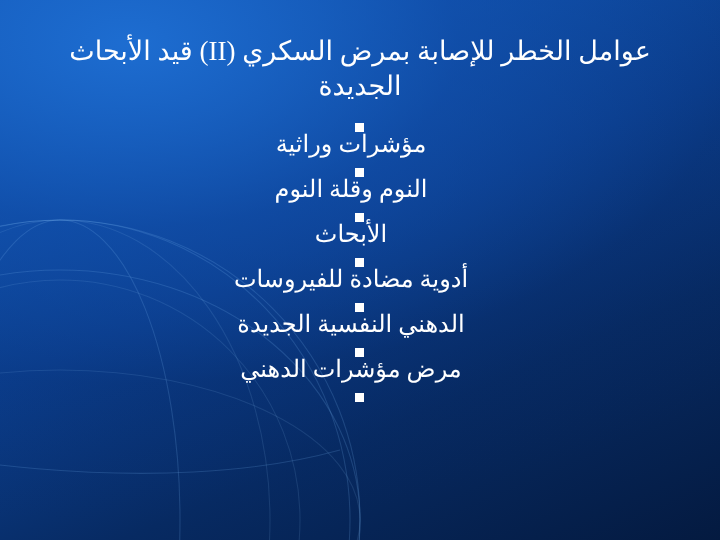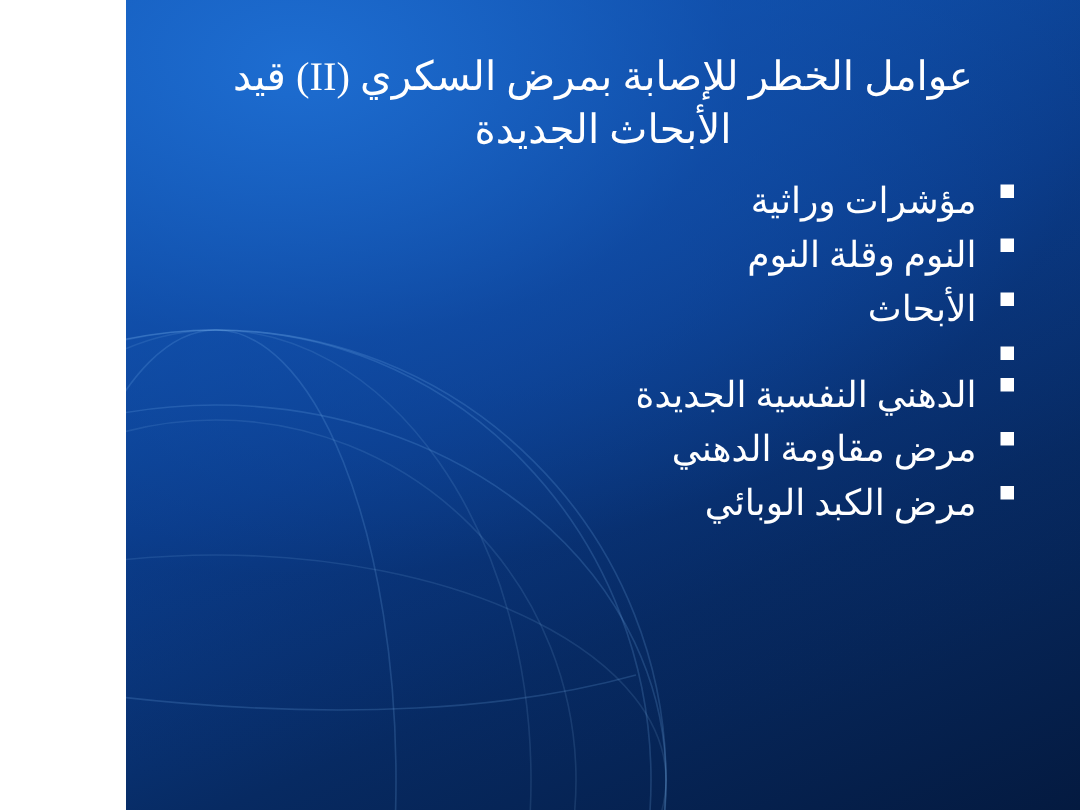--- a/index.html
+++ b/index.html
@@ -7,21 +7,21 @@
     padding: 0;
   }
   body {
     width: 720px;
     height: 540px;
     overflow: hidden;
     font-family: "Liberation Serif", serif;
   }
   .slide {
     position: relative;
-    width: 636px;
+    width: 720px;
     height: 540px;
     background:
       radial-gradient(ellipse 120% 90% at 18% 8%, rgba(30,110,210,0.95) 0%, rgba(18,78,170,0.55) 38%, rgba(8,40,105,0.15) 70%, rgba(5,25,70,0) 100%),
       linear-gradient(157deg, #1464c8 0%, #0f52ae 22%, #0b3f8f 45%, #072a62 70%, #041a40 100%);
     overflow: hidden;
   }
   
   .globe {
     position: absolute;
     left: -260px;
@@ -54,21 +54,23 @@
     font-weight: normal;
     letter-spacing: 0;
   }
   ul.bullets {
     list-style: none;
     margin: 0;
     padding: 0;
   }
   ul.bullets li {
     display: flex;
+    flex-direction: column;
     justify-content: flex-start;
+    align-items: center;
     color: #ffffff;
     font-size: 24px;
     line-height: 1.0;
     padding: 6px 18px 6px 0;
   }
   .bullet-mark {
     flex: 0 0 auto;
     width: 9px;
     height: 9px;
     background: #ffffff;
@@ -115,28 +117,28 @@
       <li>
         <span class="bullet-mark"></span>
         <span class="bullet-text">النوم وقلة النوم</span>
       </li>
       <li>
         <span class="bullet-mark"></span>
         <span class="bullet-text">الأبحاث</span>
       </li>
       <li>
         <span class="bullet-mark"></span>
+        <span class="bullet-text">أدوية مضادة للفيروسات</span>
       </li>
       <li>
         <span class="bullet-mark"></span>
         <span class="bullet-text">الدهني النفسية الجديدة</span>
       </li>
       <li>
         <span class="bullet-mark"></span>
-        <span class="bullet-text">مرض مقاومة الدهني</span>
+        <span class="bullet-text">مرض مؤشرات الدهني</span>
       </li>
       <li>
         <span class="bullet-mark"></span>
-        <span class="bullet-text">مرض الكبد الوبائي</span>
       </li>
     </ul>
   </div>
 </div>
 
 </body></html>

